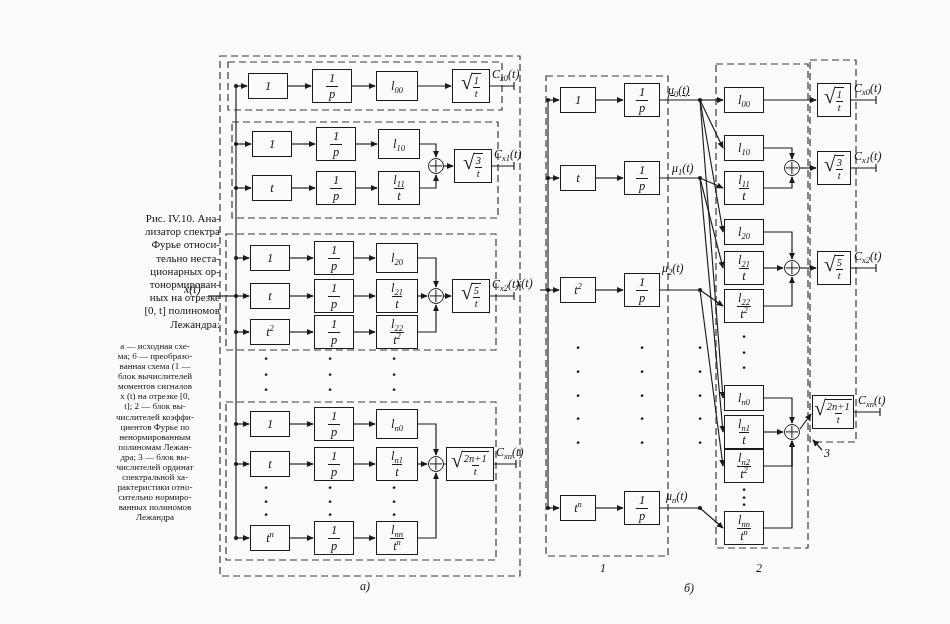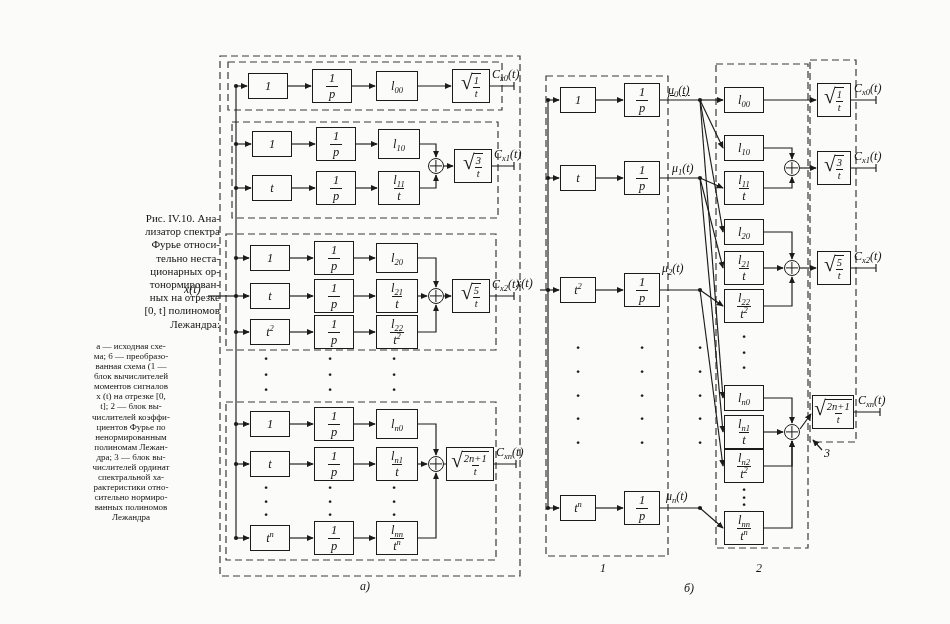--- a/index.html
+++ b/index.html
@@ -26,21 +26,21 @@
        border-radius:50%;background:#fbfbf9;}
   .sum::before{content:"";position:absolute;left:50%;top:1px;bottom:1px;width:1.2px;
        transform:translateX(-50%);background:#1b1b1b;}
   .sum::after{content:"";position:absolute;top:50%;left:1px;right:1px;height:1.2px;
        transform:translateY(-50%);background:#1b1b1b;}
   .dots{position:absolute;display:flex;flex-direction:column;align-items:center;
         justify-content:space-between;font-weight:700;font-size:17px;line-height:5px;color:#1b1b1b;}
   .tlabel{position:absolute;font-style:italic;font-size:12px;white-space:nowrap;line-height:1.1;}
   .cap-title{position:absolute;left:68px;top:212px;width:152px;text-align:right;
         font-size:11px;line-height:1.2;white-space:pre-line;}
-  .cap-legend{position:absolute;left:52px;top:341px;width:158px;text-align:center;
+  .cap-legend{position:absolute;left:76px;top:341px;width:158px;text-align:center;
         font-size:9px;line-height:1.12;white-space:pre-line;}
 </style>
 </head>
 <body>
 
 <div id="stage">
   <svg id="wires" width="950" height="624">
     <defs>
       <marker id="arr" markerUnits="userSpaceOnUse" markerWidth="8" markerHeight="8" refX="6.2" refY="3" orient="auto">
         <path d="M0,0 L7,3 L0,6 Z" fill="#1b1b1b"></path>

